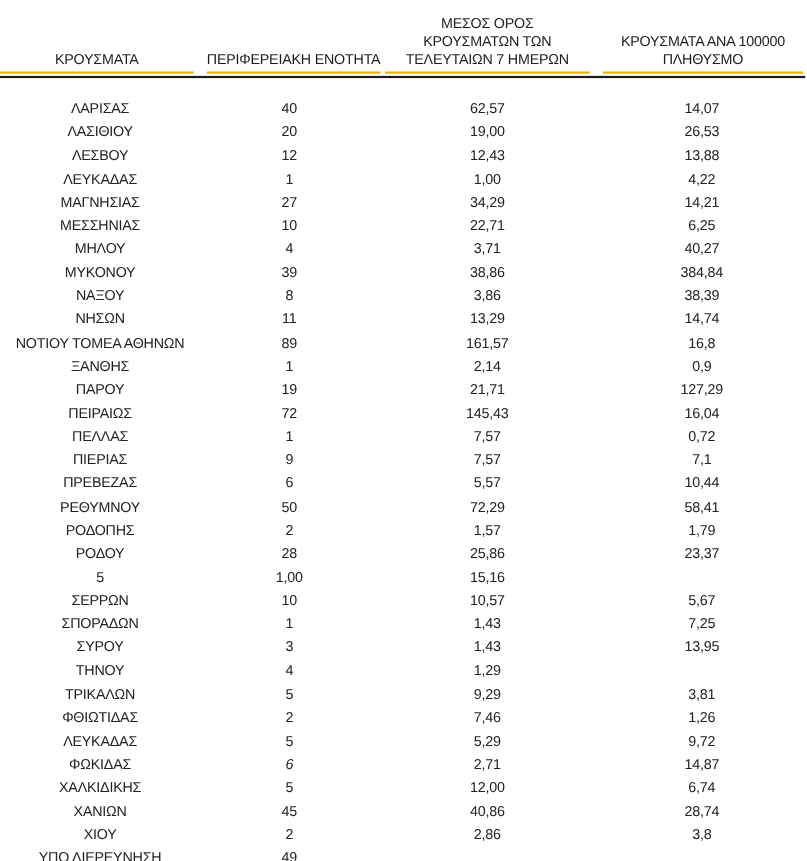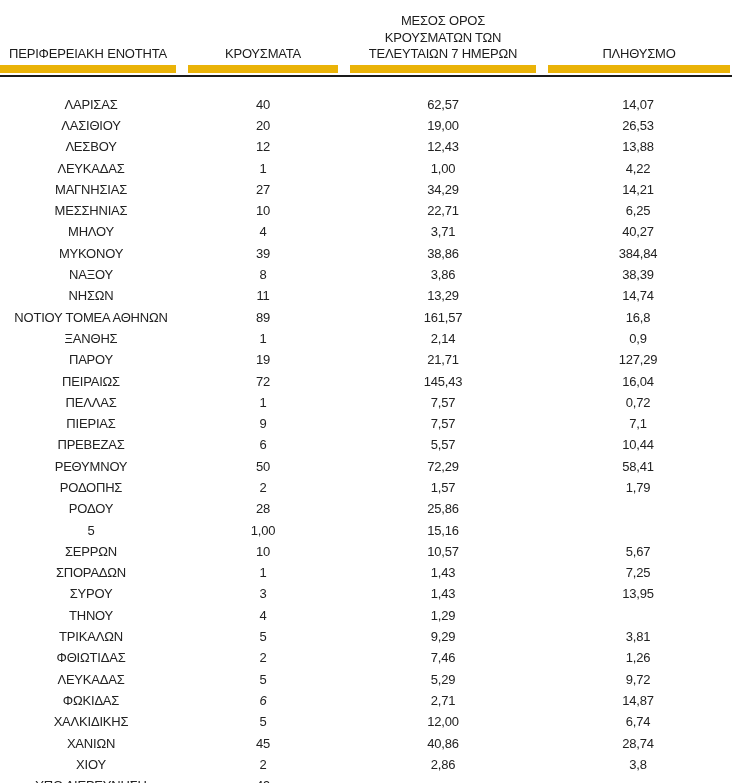--- a/index.html
+++ b/index.html
@@ -21,21 +21,21 @@
     align-items: stretch;
     min-height: 50px;
   }
   .hcol { display: flex; }
   .hcell {
     flex: 1;
     display: flex;
     flex-direction: column;
     justify-content: flex-end;
     text-align: center;
-    border-bottom: 8px solid #eab308;
+    border-bottom: 2px solid #eab308;
     padding-bottom: 2px;
     margin: 0 6px;
   }
   .hcol:first-child .hcell { margin-left: 0; }
   .hcol:last-child  .hcell { margin-right: 4px; }
   .hline {
     font-size: 13px;
     line-height: 16.5px;
     letter-spacing: -0.2px;
     white-space: nowrap;
@@ -65,37 +65,38 @@
   }
   .tcell.italic { font-style: italic; }
 </style>
 </head>
 <body>
 
 <div class="page">
   <div class="header-row">
       <div class="hcol">
         <div class="hcell">
+          <div class="hline">ΚΡΟΥΣΜΑΤΑ</div>
+        </div>
+      </div>
+      <div class="hcol">
+        <div class="hcell">
           <div class="hline">ΠΕΡΙΦΕΡΕΙΑΚΗ ΕΝΟΤΗΤΑ</div>
-        </div>
-      </div>
-      <div class="hcol">
-        <div class="hcell">
-          <div class="hline">ΚΡΟΥΣΜΑΤΑ</div>
         </div>
       </div>
       <div class="hcol">
         <div class="hcell">
           <div class="hline">ΜΕΣΟΣ ΟΡΟΣ</div>
           <div class="hline">ΚΡΟΥΣΜΑΤΩΝ ΤΩΝ</div>
           <div class="hline">ΤΕΛΕΥΤΑΙΩΝ 7 ΗΜΕΡΩΝ</div>
         </div>
       </div>
       <div class="hcol">
         <div class="hcell">
+          <div class="hline">ΚΡΟΥΣΜΑΤΑ ΑΝΑ 100000</div>
           <div class="hline">ΠΛΗΘΥΣΜΟ</div>
         </div>
       </div>
     </div>
   <div class="header-rule"></div>
   <div class="tbody">
       <div class="trow">
         <div class="tcell">ΛΑΡΙΣΑΣ</div>
         <div class="tcell">40</div>
         <div class="tcell">62,57</div>
@@ -206,20 +207,21 @@
       <div class="trow">
         <div class="tcell">ΡΟΔΟΠΗΣ</div>
         <div class="tcell">2</div>
         <div class="tcell">1,57</div>
         <div class="tcell">1,79</div>
       </div>
       <div class="trow">
         <div class="tcell">ΡΟΔΟΥ</div>
         <div class="tcell">28</div>
         <div class="tcell">25,86</div>
+        <div class="tcell">23,37</div>
       </div>
       <div class="trow">
         <div class="tcell">5</div>
         <div class="tcell">1,00</div>
         <div class="tcell">15,16</div>
       </div>
       <div class="trow">
         <div class="tcell">ΣΕΡΡΩΝ</div>
         <div class="tcell">10</div>
         <div class="tcell">10,57</div>

